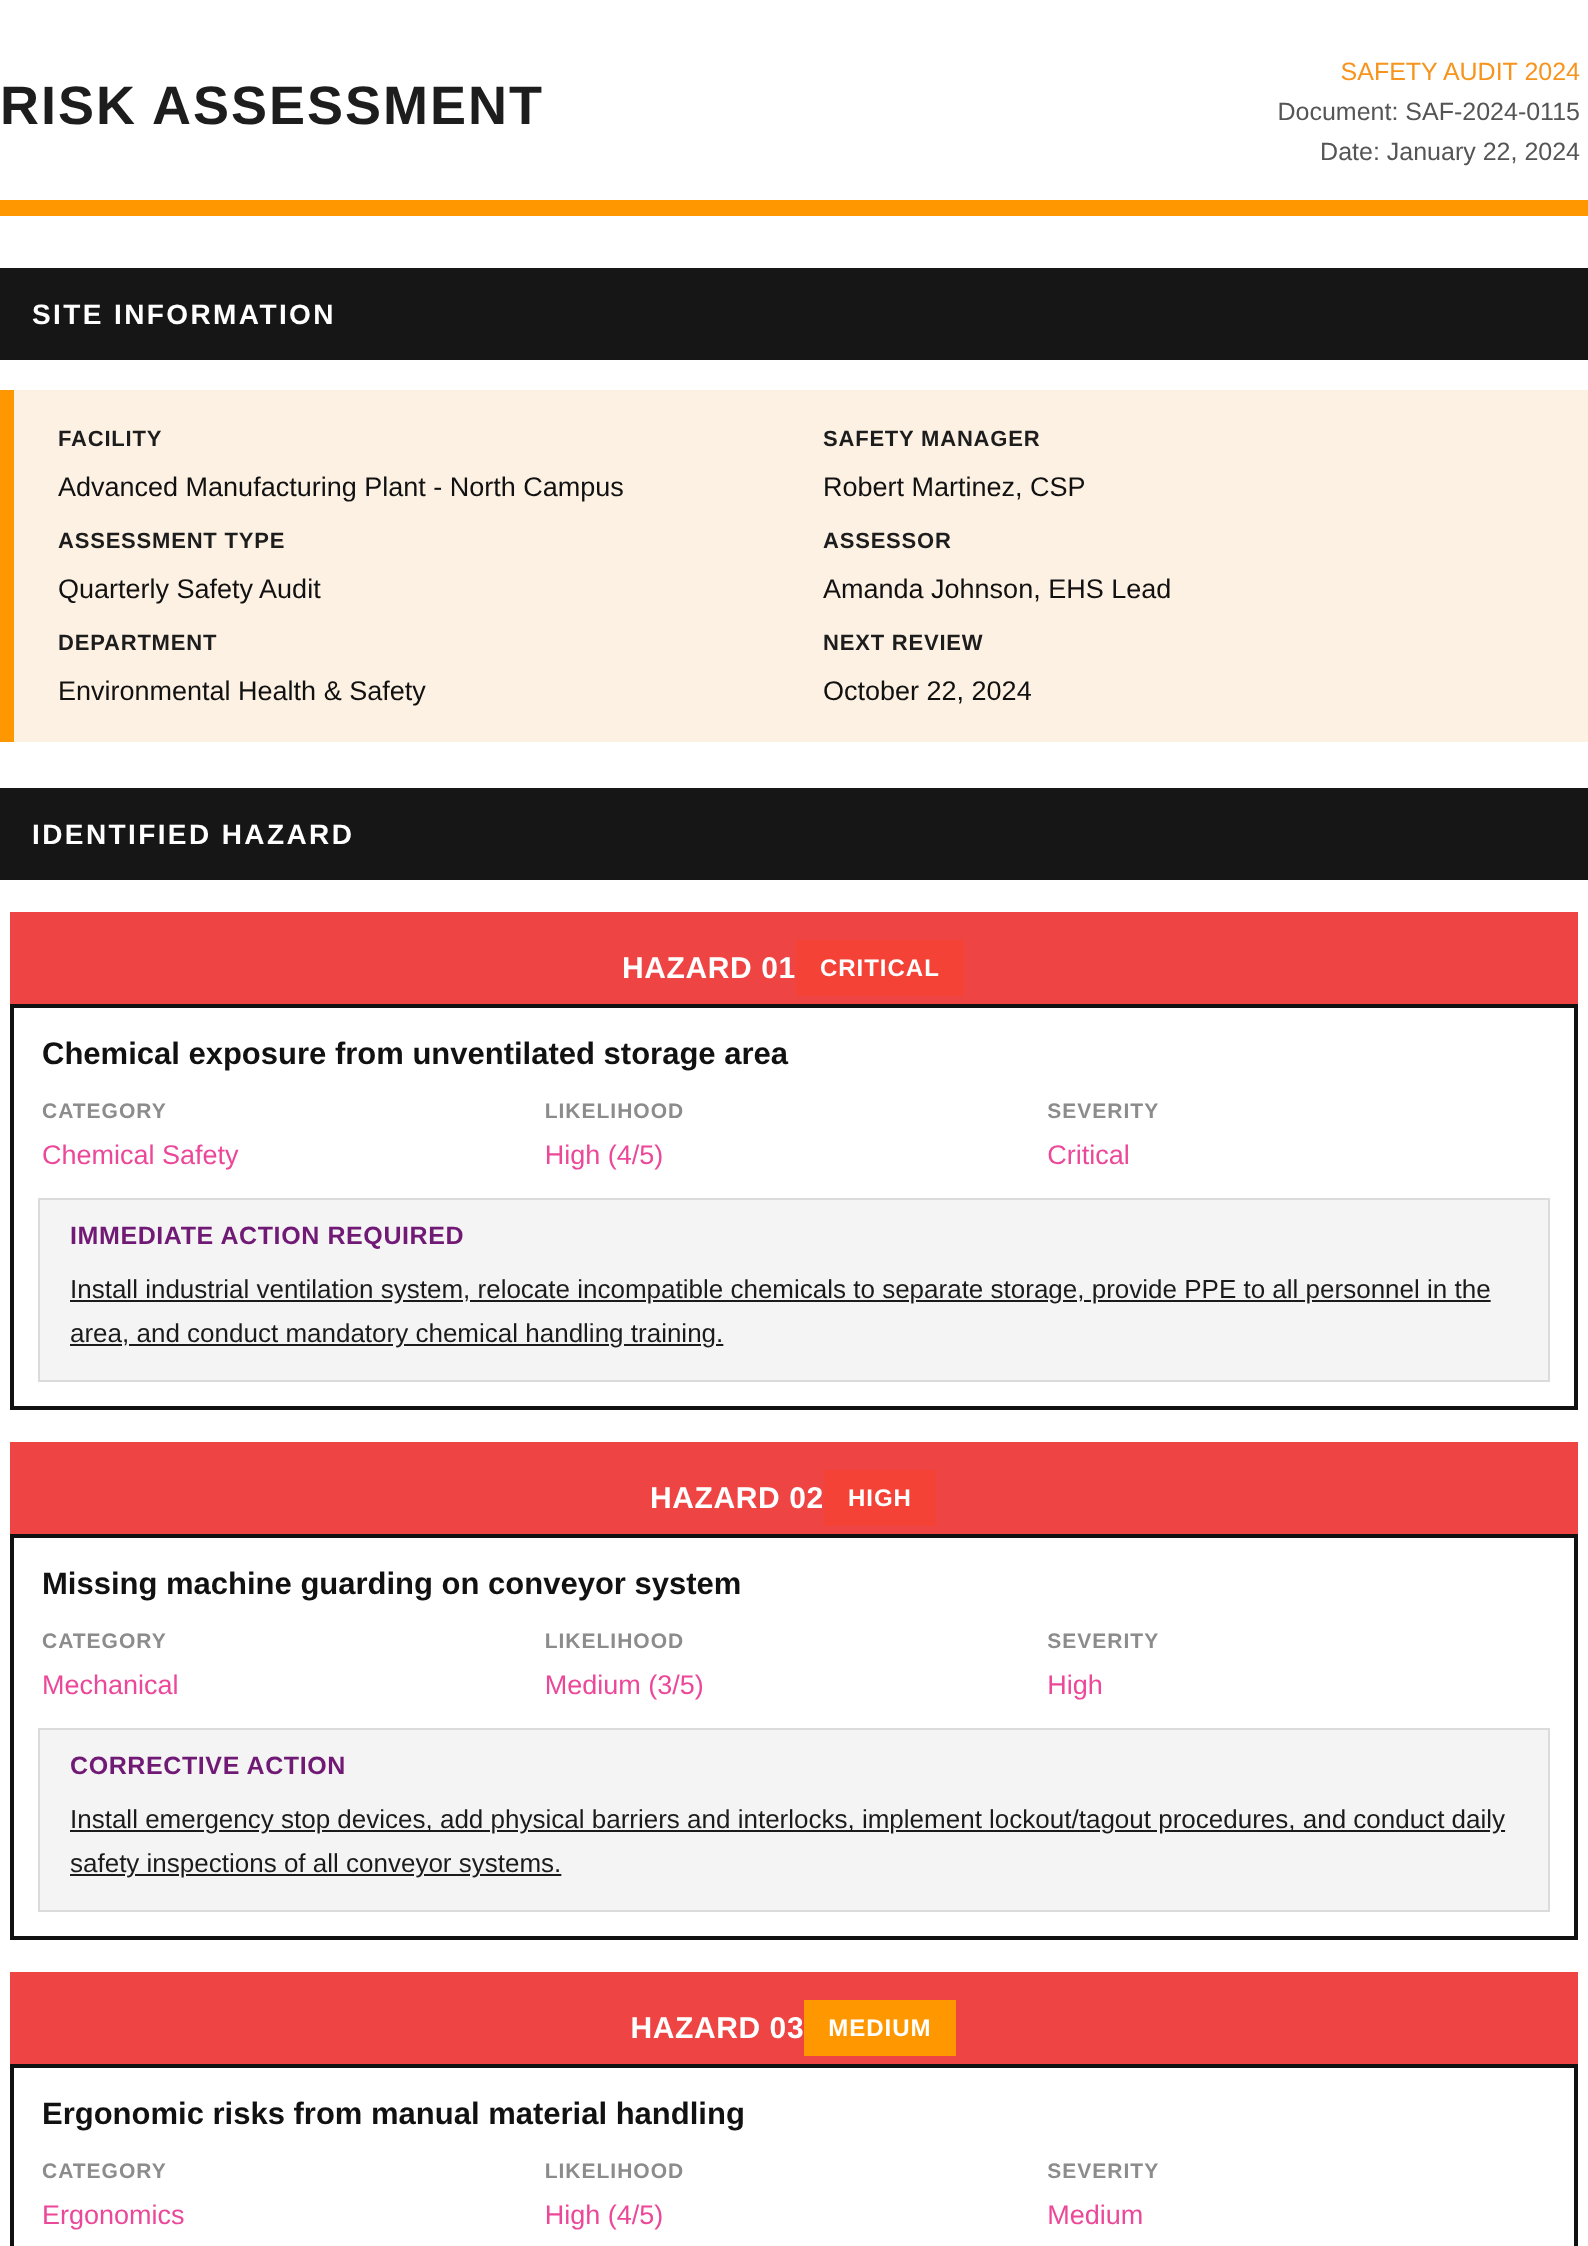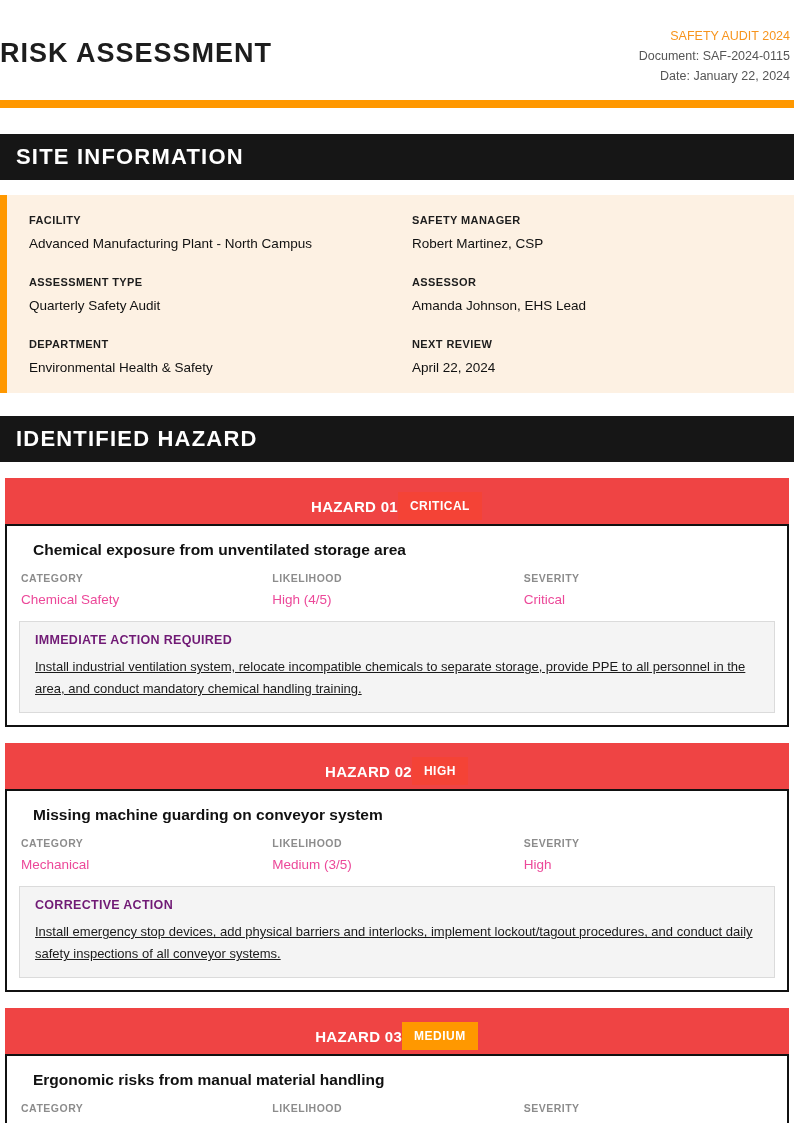--- a/index.html
+++ b/index.html
@@ -21,31 +21,31 @@
   .header-meta {
     position: absolute; right: 4px; top: 26px;
     text-align: right; font-size: 12.5px; color: #555555; line-height: 20px;
   }
   .audit-label { color: #F7941D; font-weight: normal; font-size: 12.5px; }
   .divider-bar { height: 8px; background: #FF9800; }
   
   .section-bar {
     height: 46px; background: #161616; color: #ffffff;
     display: flex; align-items: center; padding-left: 16px;
-    font-size: 22px; font-weight: bold; letter-spacing: 1.2px;
+    font-size: 14px; font-weight: bold; letter-spacing: 1.2px;
   }
   .section-bar.site { margin-top: 26px; }
   .section-bar.hazards { margin-top: 23px; }
   
   .site-box {
     margin-top: 15px;
     background: #FDF1E3;
     border-left: 7px solid #FF9800;
     padding: 19px 10px 4px 22px;
-    display: grid; grid-template-columns: 1fr 1fr; column-gap: 10px; gap: 11px;
+    display: grid; grid-template-columns: 1fr 1fr; column-gap: 10px;
   }
   .field { margin-bottom: 14px; }
   .field-label {
     font-size: 11px; font-weight: bold; color: #1d1d1d;
     letter-spacing: 0.4px; margin-bottom: 10px;
   }
   .field-value { font-size: 13.5px; color: #111111; }
   
   .hazard-bar {
     margin: 16px 5px 0; height: 46px; background: #ef4444;
@@ -56,21 +56,21 @@
   .risk-badge {
     color: #ffffff; font-size: 12px; font-weight: bold; letter-spacing: 0.5px;
     padding: 7px 12px; background: #F44336;
   }
   .hazard-card {
     margin: 0 5px; border: 2px solid #111111; background: #ffffff;
     padding: 9px 12px 12px;
   }
   .hazard-title {
     font-size: 15.5px; font-weight: bold; color: #111111;
-    margin: 6px 12px 13px; padding-left: 2px; line-height: 18px;
+    margin: 6px 0 13px; padding-left: 2px; line-height: 18px;
   }
   .meta-grid { display: grid; grid-template-columns: 1fr 1fr 1fr; padding-left: 2px; }
   .meta-label {
     font-size: 10.5px; font-weight: bold; color: #8C8C8C;
     letter-spacing: 0.5px; margin-bottom: 8px;
   }
   .meta-value { font-size: 13.5px; color: #ec4899; }
   .action-box {
     margin-top: 14px; background: #F4F4F4; border: 1px solid #DBDBDB;
     padding: 11px 15px 12px;
@@ -114,21 +114,21 @@
   <div class="field">
     <div class="field-label">ASSESSOR</div>
     <div class="field-value">Amanda Johnson, EHS Lead</div>
   </div>
   <div class="field">
     <div class="field-label">DEPARTMENT</div>
     <div class="field-value">Environmental Health &amp; Safety</div>
   </div>
   <div class="field">
     <div class="field-label">NEXT REVIEW</div>
-    <div class="field-value">April 22, 2024</div>
+    <div class="field-value">October 22, 2024</div>
   </div>
 </div>
 
 <div class="section-bar hazards">
   <span>IDENTIFIED HAZARD</span>
 </div>
 
 <div class="hazard-bar">
   <span class="hazard-id">HAZARD 01</span>
   <span class="risk-badge" style="background-color: rgb(244, 67, 54);">CRITICAL</span>

